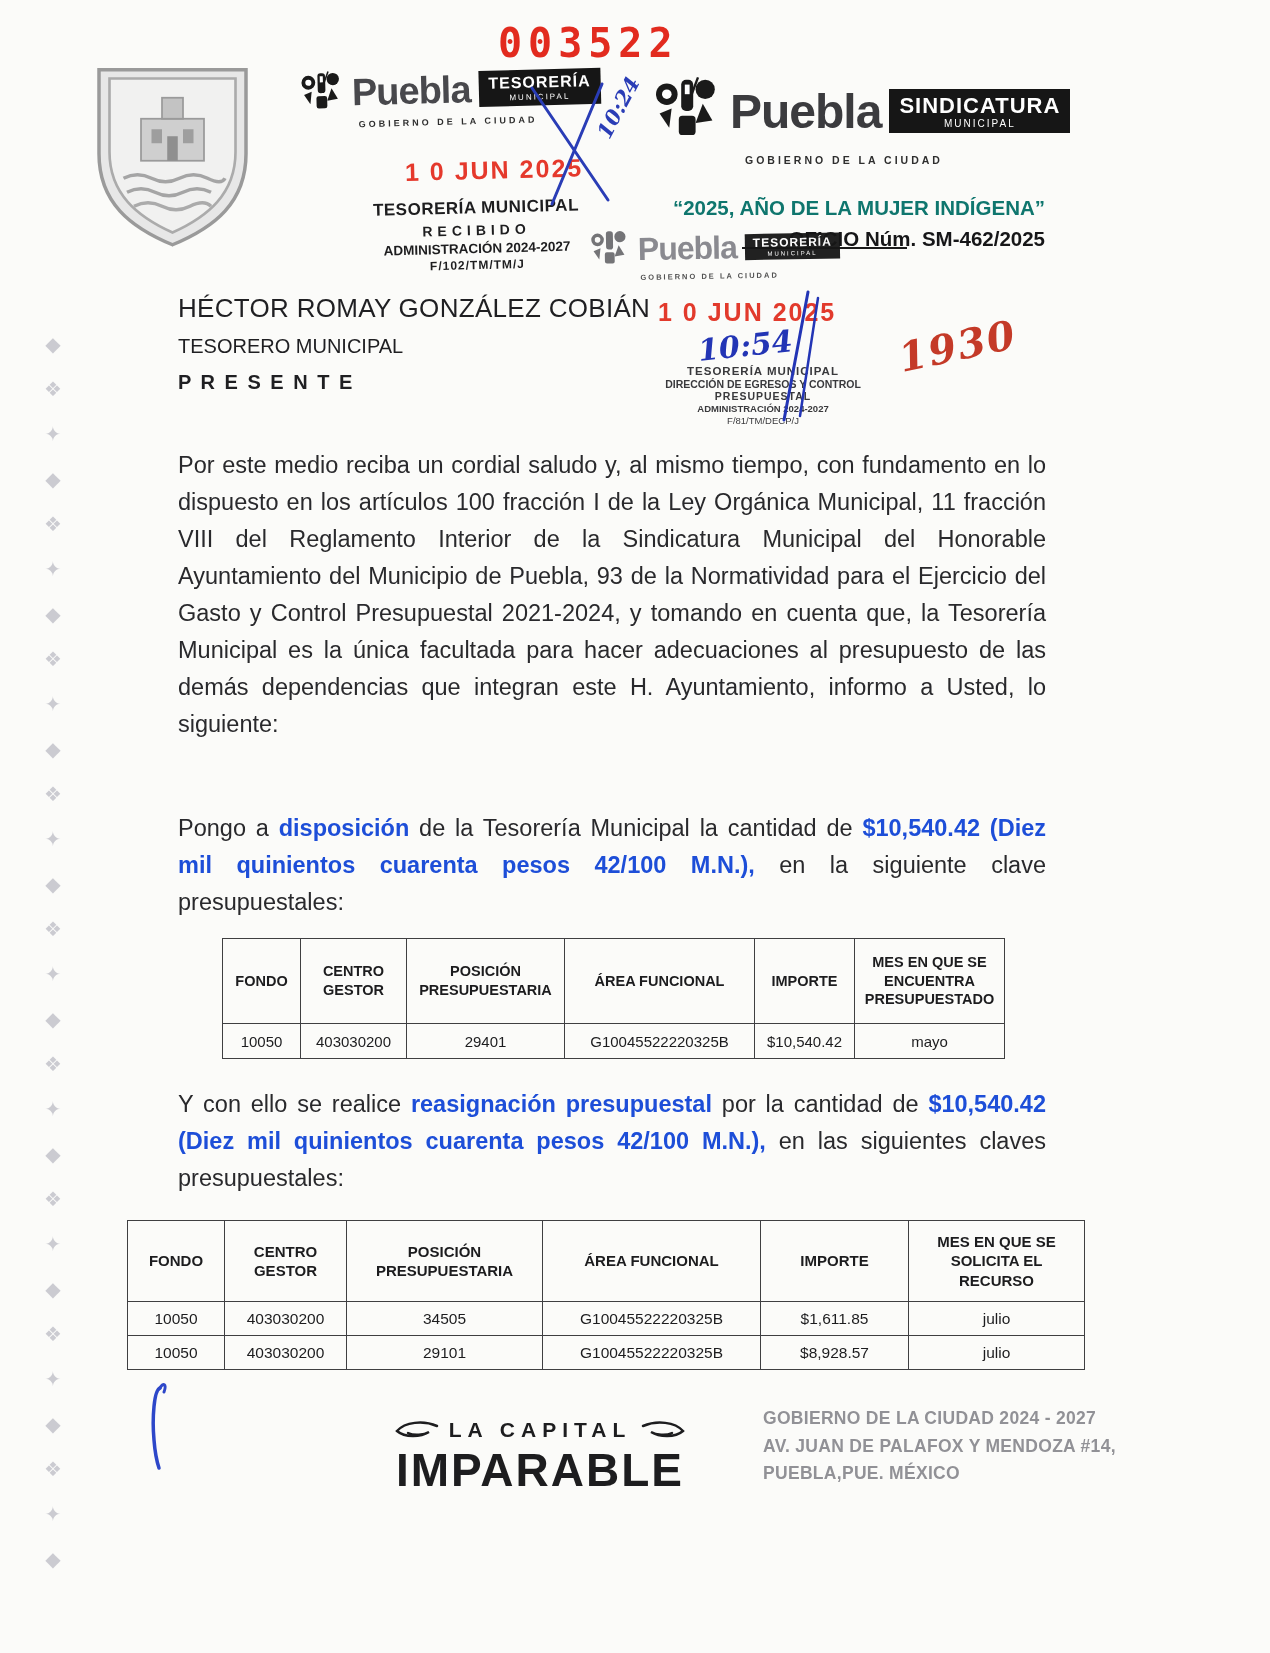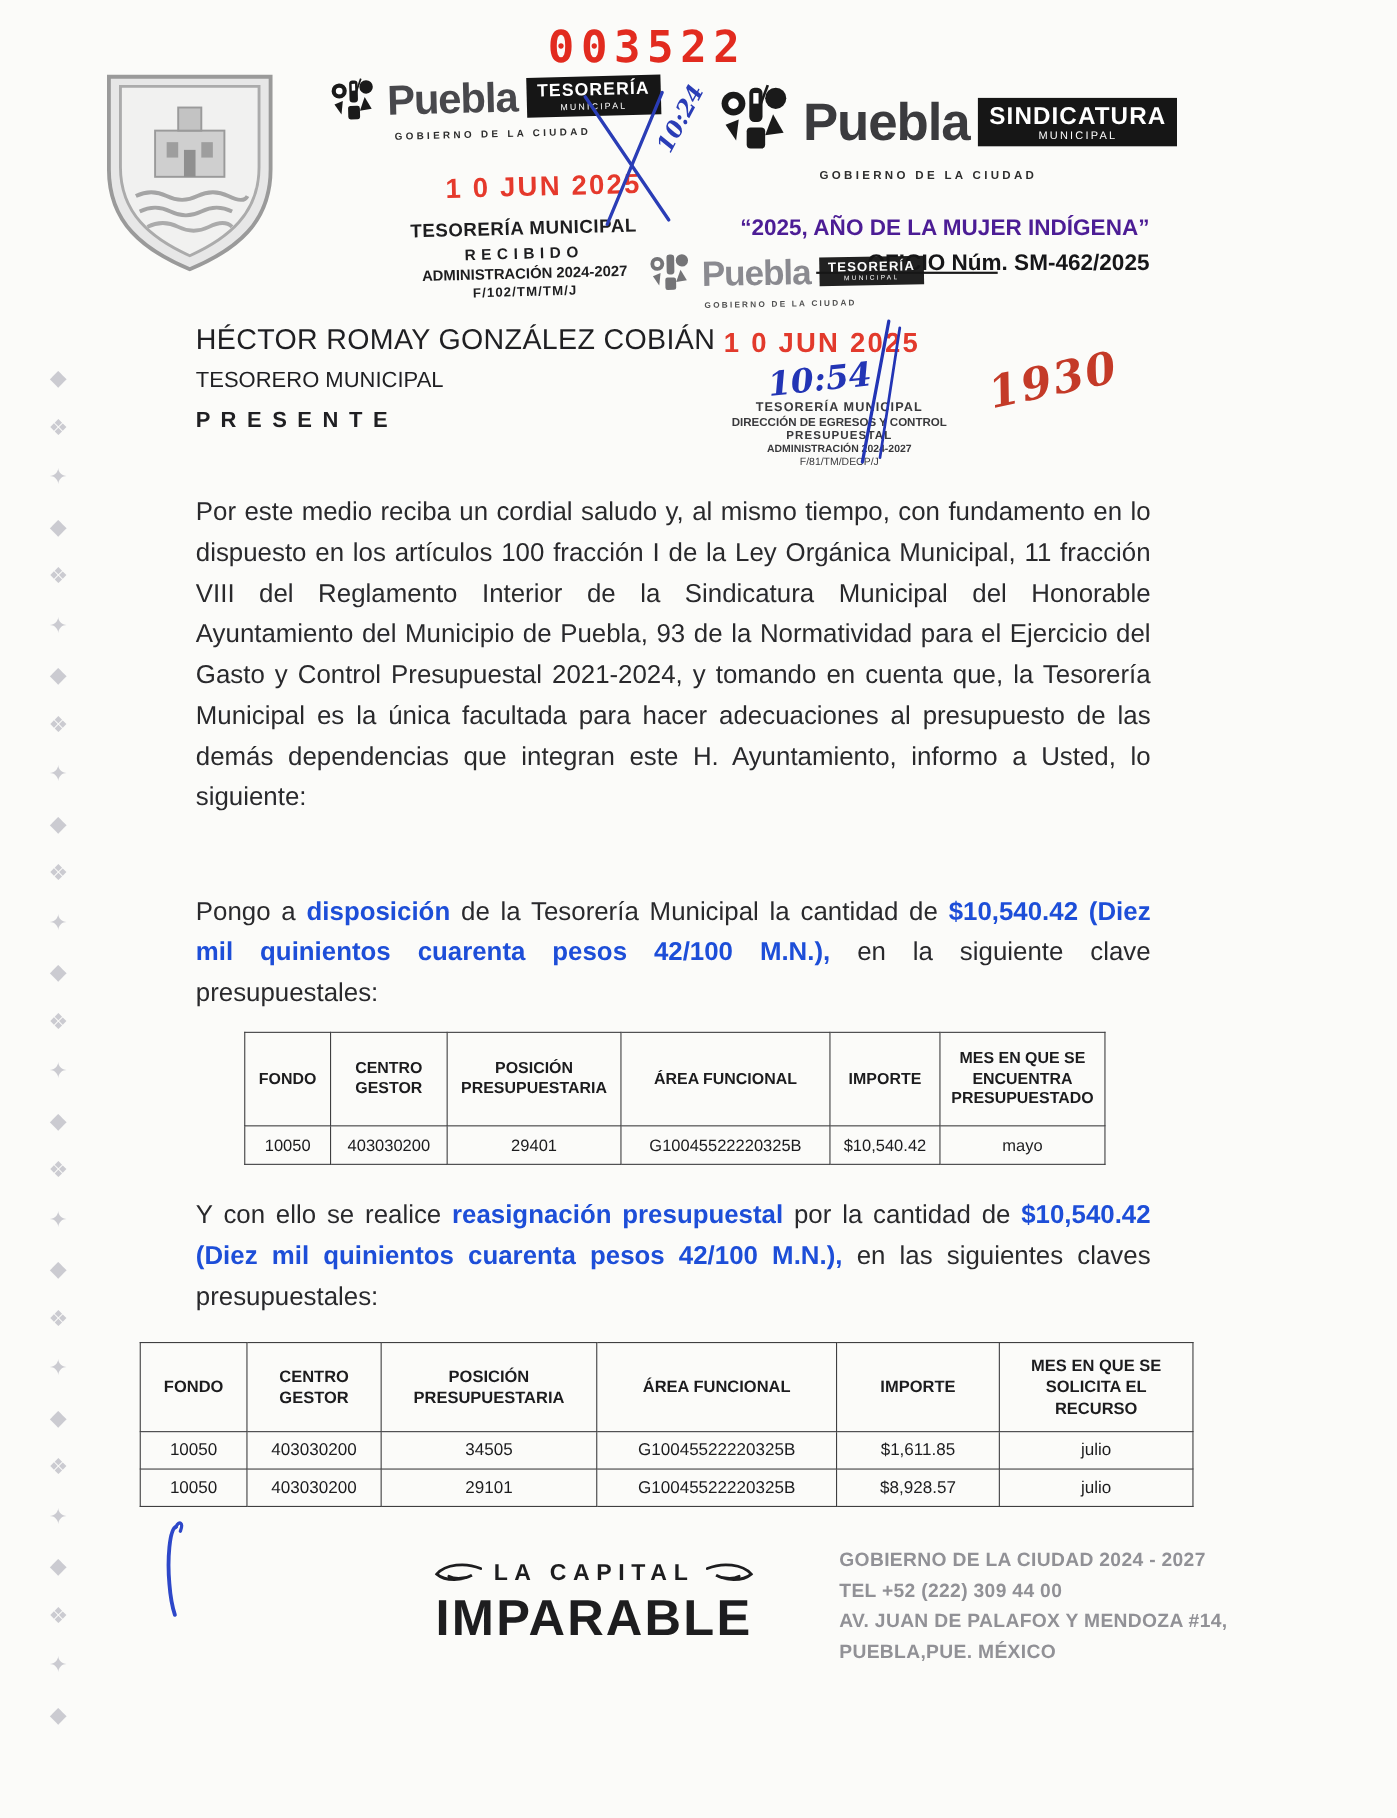--- a/index.html
+++ b/index.html
@@ -50,21 +50,21 @@
 
   
   .stamp-sin{left:650px;top:72px;width:490px;}
   .stamp-sin .brand-word{font-size:48px;color:#3b3b3e;}
   .stamp-sin .black-box .l1{font-size:22px;}
   .stamp-sin .black-box .l2{font-size:10px;}
   .stamp-sin .gob-line{font-size:10.5px;margin:4px 0 0 95px;}
 
   
   .slogan{left:635px;top:196px;width:410px;text-align:right;font-size:20.5px;
-    font-weight:bold;color:#4c1d95;}
+    font-weight:bold;color:#0f766e;}
   .oficio{left:635px;top:227px;width:410px;text-align:right;font-size:20.5px;
     font-weight:bold;color:#161618;}
   .oficio-line{left:742px;top:247px;width:165px;height:2px;background:#1a1a1a;}
 
   
   .stamp-gray{left:588px;top:224px;width:330px;transform:rotate(-1deg);opacity:.95;}
   .stamp-gray .brand-word{font-size:32px;color:#85858b;}
   .stamp-gray .black-box{padding:3px 8px;}
   .stamp-gray .black-box .l1{font-size:12px;}
   .stamp-gray .black-box .l2{font-size:6px;}
@@ -386,18 +386,17 @@
       <span class="cap">LA CAPITAL</span>
       <svg width="44" height="20" viewBox="0 0 44 20" style="transform:scaleX(-1)">
         <path d="M42,6 C28,0 10,2 2,11 C10,18 26,17 34,12 C29,15 19,16 13,13" fill="none" stroke="#1d1d1f" stroke-width="2.5" stroke-linecap="round"></path>
       </svg>
     </div>
     <div class="imp">IMPARABLE</div>
   </div>
 
   <div class="abs footer-right">
     <div>GOBIERNO DE LA CIUDAD 2024 - 2027</div>
-    <div>TEL +52 (222) 309 44 00</div>
     <div>AV. JUAN DE PALAFOX Y MENDOZA #14,</div>
     <div>PUEBLA,PUE. MÉXICO</div>
   </div>
 
 </div>
 
 </body></html>

